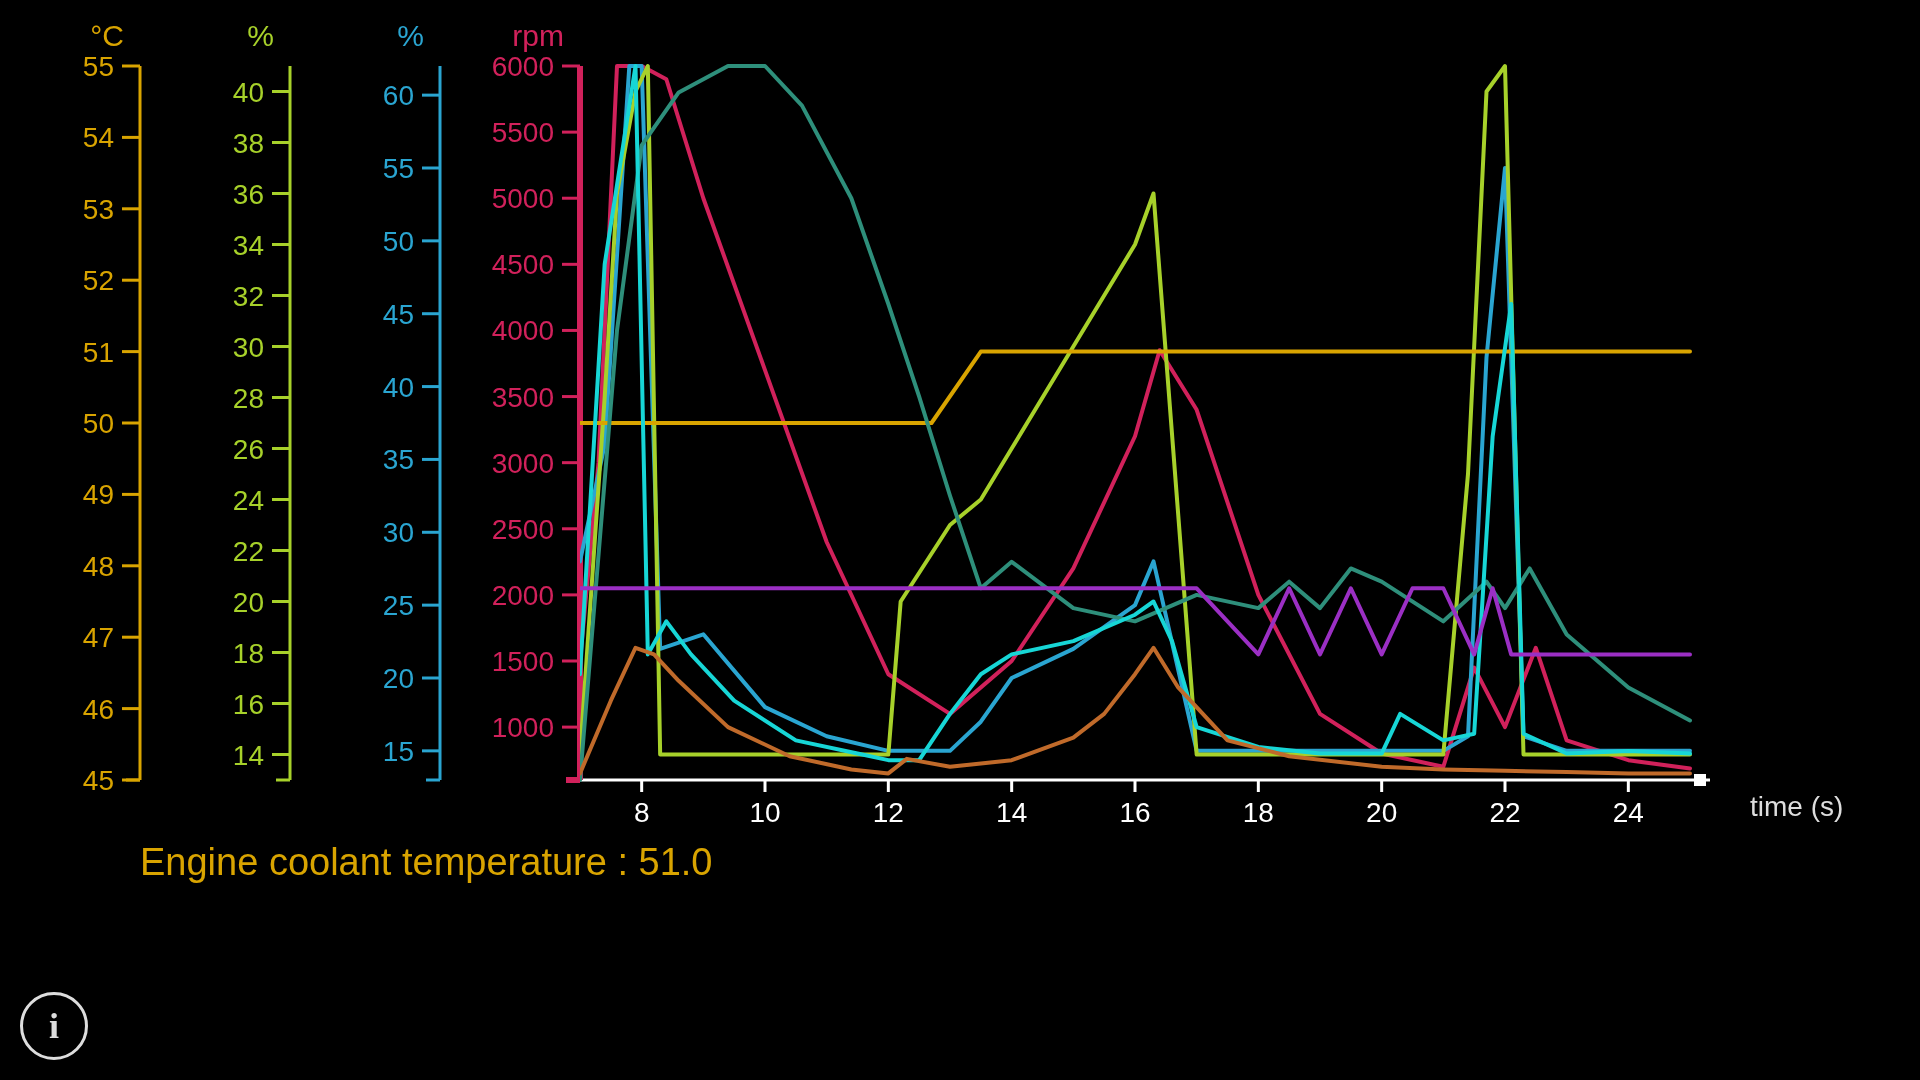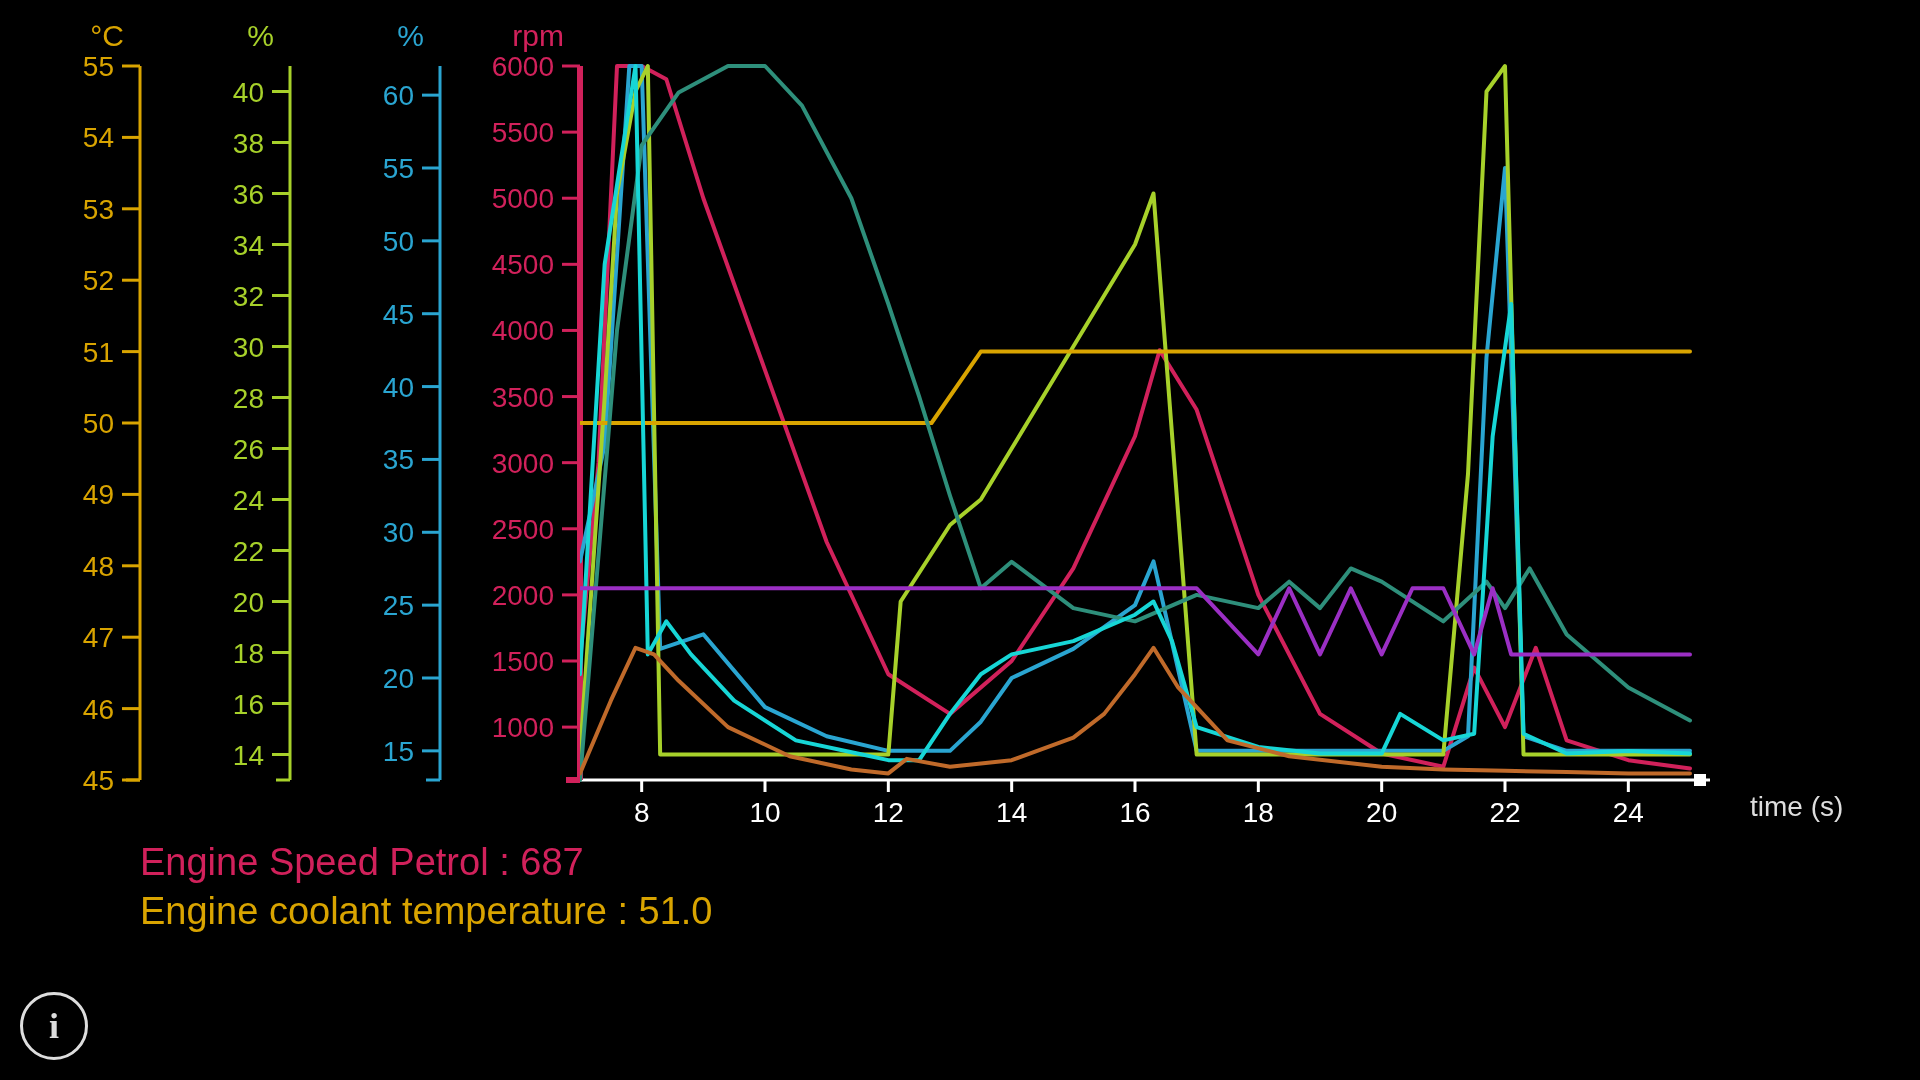--- a/index.html
+++ b/index.html
@@ -146,17 +146,16 @@
     <path d="M580 561.4285714285714 L604.6666666666667 444.85714285714283 L629.3333333333334 66 L641.6666666666666 66 L660.1666666666667 648.8571428571429 L703.3333333333334 634.2857142857142 L765 707.1428571428571 L826.6666666666666 736.2857142857143 L888.3333333333334 750.8571428571429 L950 750.8571428571429 L980.8333333333333 721.7142857142858 L1011.6666666666667 678 L1073.3333333333333 648.8571428571429 L1135 605.1428571428571 L1153.5 561.4285714285714 L1196.6666666666667 750.8571428571429 L1258.3333333333335 750.8571428571429 L1320 750.8571428571429 L1381.6666666666665 750.8571428571429 L1443.3333333333335 750.8571428571429 L1468 736.2857142857143 L1486.5 357.42857142857144 L1505 168 L1523.5 736.2857142857143 L1566.6666666666665 750.8571428571429 L1628.3333333333333 750.8571428571429 L1690 750.8571428571429" stroke="#2aa5d1" fill="none" stroke-width="4" stroke-linejoin="round" stroke-linecap="round" clip-path="url(#plotclip)"></path>
     <path d="M580 754.5 L604.6666666666667 397.5 L617 193.5 L635.5 91.5 L647.8333333333333 66 L660.1666666666667 754.5 L703.3333333333334 754.5 L765 754.5 L826.6666666666666 754.5 L888.3333333333334 754.5 L900.6666666666666 601.5 L950 525 L980.8333333333333 499.5 L1011.6666666666667 448.5 L1073.3333333333333 346.50000000000006 L1135 244.5 L1153.5 193.5 L1196.6666666666667 754.5 L1258.3333333333335 754.5 L1320 754.5 L1381.6666666666665 754.5 L1443.3333333333335 754.5 L1468 474 L1486.5 91.5 L1505 66 L1523.5 754.5 L1566.6666666666665 754.5 L1628.3333333333333 754.5 L1690 754.5" stroke="#a7d12a" fill="none" stroke-width="4" stroke-linejoin="round" stroke-linecap="round" clip-path="url(#plotclip)"></path>
     <path d="M580 423 L931.5 423 L980.8333333333333 351.6 L1690 351.6" stroke="#d9a400" fill="none" stroke-width="4" stroke-linejoin="round" stroke-linecap="round" clip-path="url(#plotclip)"></path>
     <path d="M580 780 L617 330.44444444444446 L641.6666666666666 145.33333333333337 L678.6666666666666 92.44444444444446 L728 66 L765 66 L802 105.66666666666663 L851.3333333333334 198.22222222222229 L888.3333333333334 304 L919.1666666666667 396.55555555555554 L950 495.72222222222223 L980.8333333333333 588.2777777777778 L1011.6666666666667 561.8333333333333 L1073.3333333333333 608.1111111111111 L1135 621.3333333333334 L1196.6666666666667 594.8888888888889 L1258.3333333333335 608.1111111111111 L1289.1666666666665 581.6666666666666 L1320 608.1111111111111 L1350.8333333333333 568.4444444444445 L1381.6666666666665 581.6666666666666 L1443.3333333333335 621.3333333333334 L1486.5 581.6666666666666 L1505 608.1111111111111 L1529.6666666666665 568.4444444444445 L1566.6666666666665 634.5555555555555 L1628.3333333333333 687.4444444444445 L1690 720.5" stroke="#2e8f7b" fill="none" stroke-width="4" stroke-linejoin="round" stroke-linecap="round" clip-path="url(#plotclip)"></path>
     <path d="M580 674.2222222222222 L604.6666666666667 264.33333333333337 L635.5 66 L647.8333333333333 654.3888888888889 L666.3333333333334 621.3333333333334 L691 654.3888888888889 L734.1666666666667 700.6666666666666 L795.8333333333334 740.3333333333334 L857.5 753.5555555555555 L888.3333333333334 760.1666666666666 L919.1666666666667 760.1666666666666 L950 713.8888888888889 L980.8333333333333 674.2222222222222 L1011.6666666666667 654.3888888888889 L1073.3333333333333 641.1666666666666 L1135 614.7222222222222 L1153.5 601.5 L1172 641.1666666666666 L1196.6666666666667 727.1111111111111 L1258.3333333333335 746.9444444444445 L1320 753.5555555555555 L1381.6666666666665 753.5555555555555 L1400.1666666666667 713.8888888888889 L1443.3333333333335 740.3333333333334 L1474.1666666666667 733.7222222222222 L1492.6666666666667 436.22222222222223 L1511.166666666667 304 L1523.5 733.7222222222222 L1566.6666666666665 753.5555555555555 L1628.3333333333333 750.9111111111112 L1690 753.5555555555555" stroke="#17d6d6" fill="none" stroke-width="4" stroke-linejoin="round" stroke-linecap="round" clip-path="url(#plotclip)"></path>
     <path d="M580 773.3888888888889 L610.8333333333334 700.6666666666666 L635.5 647.7777777777778 L654 654.3888888888889 L678.6666666666666 680.8333333333334 L728 727.1111111111111 L789.6666666666667 756.2 L851.3333333333334 769.4222222222222 L888.3333333333334 773.3888888888889 L906.8333333333335 758.8444444444444 L950 766.7777777777778 L1011.6666666666667 760.1666666666666 L1073.3333333333333 737.6888888888889 L1104.1666666666665 713.8888888888889 L1135 674.2222222222222 L1153.5 647.7777777777778 L1178.1666666666665 687.4444444444445 L1227.5 740.3333333333334 L1289.1666666666665 756.2 L1381.6666666666665 766.7777777777778 L1443.3333333333335 769.4222222222222 L1505 770.7444444444444 L1566.6666666666665 772.0666666666667 L1628.3333333333333 773.3888888888889 L1690 773.3888888888889" stroke="#c06a2a" fill="none" stroke-width="4" stroke-linejoin="round" stroke-linecap="round" clip-path="url(#plotclip)"></path>
     <path d="M580 588.2777777777778 L592.3333333333334 588.2777777777778 L1196.6666666666667 588.2777777777778 L1258.3333333333335 654.3888888888889 L1289.1666666666665 588.2777777777778 L1320 654.3888888888889 L1350.8333333333333 588.2777777777778 L1381.6666666666665 654.3888888888889 L1412.5 588.2777777777778 L1443.3333333333335 588.2777777777778 L1474.1666666666667 654.3888888888889 L1492.6666666666667 588.2777777777778 L1511.166666666667 654.3888888888889 L1690 654.3888888888889" stroke="#9b2fc4" fill="none" stroke-width="4" stroke-linejoin="round" stroke-linecap="round" clip-path="url(#plotclip)"></path>
   </svg>
 
 <div class="legend">
-  <div style="color:#d1215b">Engine Speed Petrol : 687</div>
   <div style="color:#d9a400">Engine coolant temperature : 51.0</div>
 </div>
 
 <div class="info-btn">i</div>
 
 </body></html>

